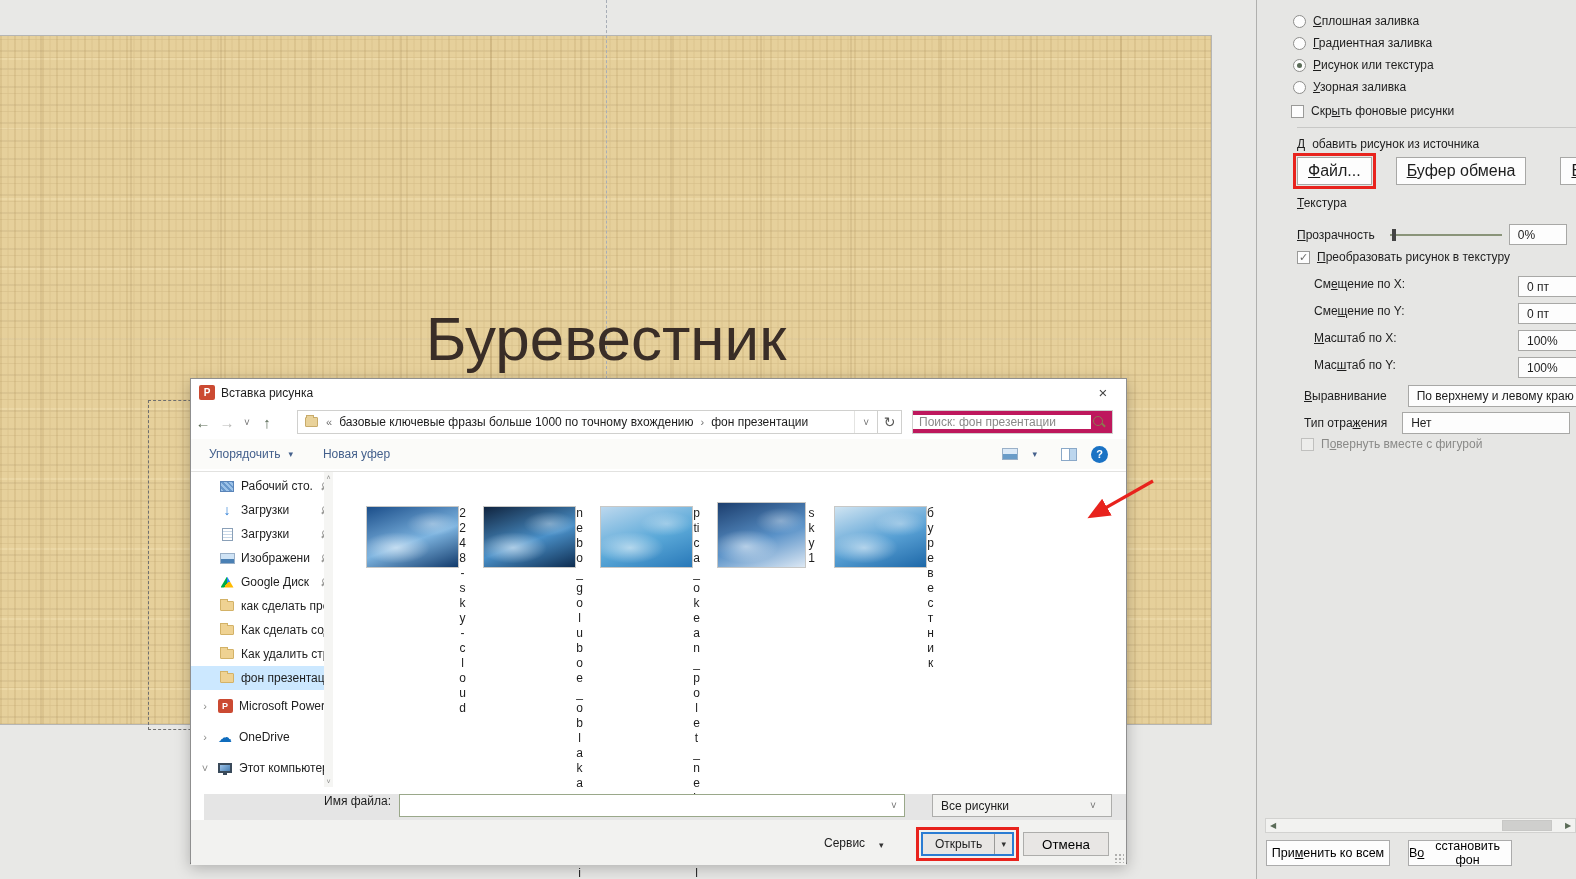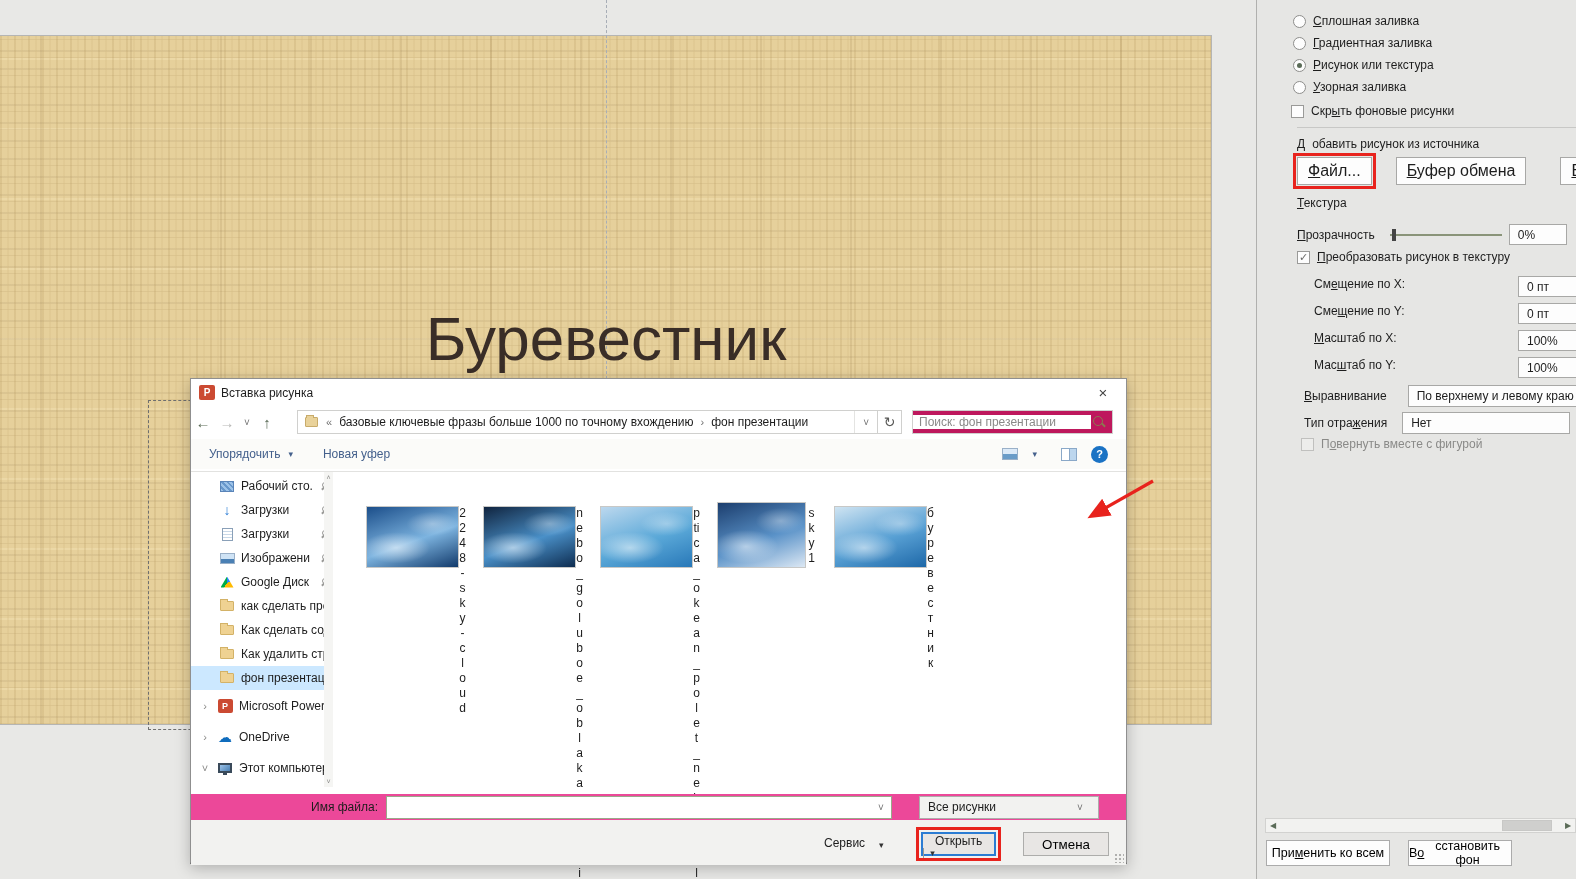--- a/index.html
+++ b/index.html
@@ -108,31 +108,31 @@
   .ic-computer::after { content:""; position:absolute; left:3px; bottom:-4px; width:4px; height:2px; background:#3a4a5a; }
   .sb-scroll { position:absolute; right:0; top:0; width:9px; height:100%; background:#f5f5f3; font-size:7px; color:#8a8a88;
     display:flex; flex-direction:column; justify-content:space-between; align-items:center; padding:2px 0; }
   .files { flex:1; position:relative; padding:30px 0 0 33px; display:flex; align-items:flex-start; gap:17px; }
   .file-item { width:100px; display:flex; flex-direction:row; align-items:flex-start; }
   .thumb-slot { height:66px; display:flex; align-items:flex-end; }
   .thumb { width:93px; height:62px; border:1px solid #c8c8c6; }
   .file-item.tall .thumb { width:89px; height:66px; }
   .file-label { margin-top:4px; text-align:center; word-break:break-all; line-height:15px; max-width:100px; }
   .red-arrow { position:absolute; left:730px; top:5px; width:100px; height:55px; z-index:20; pointer-events:none; }
-  .dlg-filerow { position:absolute; left:0; top:415px; right:0; height:26px; background:#ec4899; display:flex; align-items:center; }
+  .dlg-filerow { position:absolute; left:13px; top:415px; right:0; height:26px; background:#e5e5e5; display:flex; align-items:flex-start; }
   .fn-label { width:195px; text-align:right; padding-right:8px; }
   .fn-input { width:506px; height:23px; border:1px solid #9aa88a; background:#fff; display:flex; align-items:center; }
   .fn-input input { flex:1; border:none; outline:none; height:100%; font-family:"Liberation Sans",sans-serif; font-size:12px; padding:0 6px; min-width:0; }
   .fn-chev { width:20px; text-align:center; color:#707070; font-size:10px; }
   .ft-select { margin-left:27px; width:180px; height:23px; background:#f2f2f0; border:1px solid #adadab; display:flex; align-items:center; padding:8px 8px; }
   .ft-select .fn-chev { margin-left:auto; }
   .dlg-footer { position:absolute; left:0; top:441px; right:0; height:45px; background:#f2f2f0; display:flex; align-items:center; }
   .tools-dd { position:absolute; left:633px; display:flex; align-items:flex-end; gap:14px; }
   .open-wrap { position:absolute; left:725px; top:7px; border:3px solid #e8231d; padding:2px; }
-  .open-split { display:flex; height:24px; border:2px solid #2b7cd3; background:#e8e6e4;flex-direction:column; }
+  .open-split { display:flex; height:24px; border:2px solid #2b7cd3; background:#e8e6e4; }
   .open-main { padding:0 12px; display:flex; align-items:center; }
   .open-dd { width:18px; border-left:1px solid #9a9a98; display:flex; align-items:center; justify-content:center; font-size:9px; color:#333; }
   .cancel-btn { position:absolute; left:832px; top:12px; width:86px; height:24px; background:#e8e6e4; border:1px solid #adadab;
     display:flex; align-items:center; justify-content:center; }
   .grip { position:absolute; right:2px; bottom:2px; width:10px; height:10px;
     background:radial-gradient(circle at 2px 2px,#b0b0ae 1px,transparent 1px); background-size:4px 4px; }
 </style>
 </head>
 <body>
 

